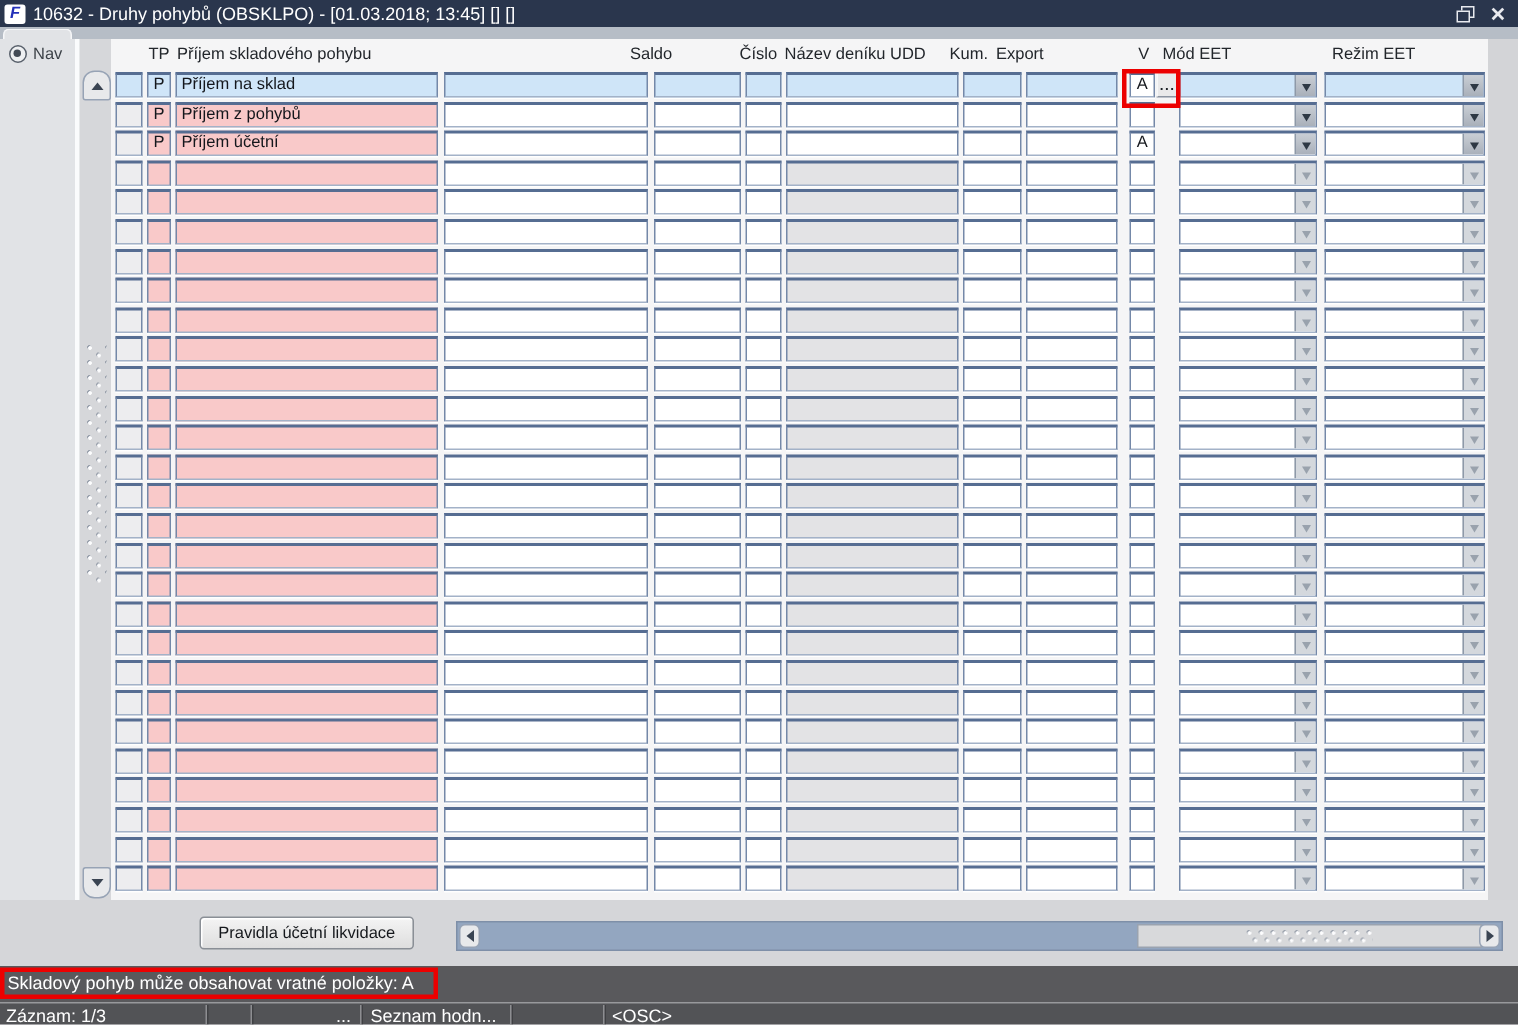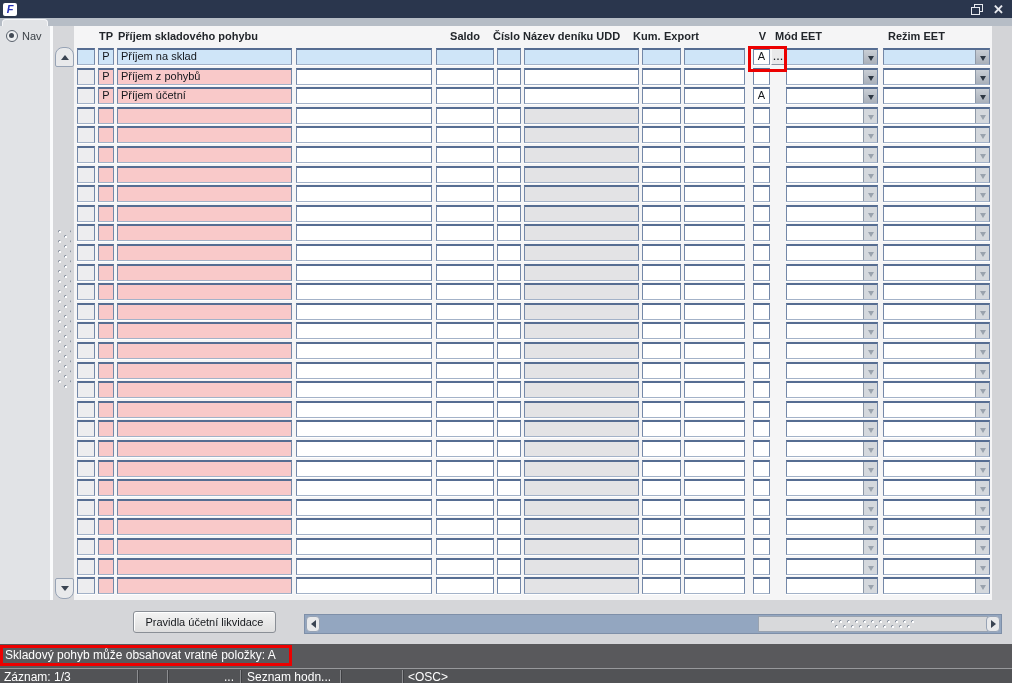--- a/index.html
+++ b/index.html
@@ -46,24 +46,24 @@
          background-image:radial-gradient(circle at 2px 2px,#fdfdfe 1px,transparent 1.5px),
                           radial-gradient(circle at 1.4px 1.4px,#8a93a0 1px,transparent 1.5px),
                           radial-gradient(circle at 2px 2px,#fdfdfe 1px,transparent 1.5px),
                           radial-gradient(circle at 1.4px 1.4px,#8a93a0 1px,transparent 1.5px);
          background-size:12px 10px,12px 10px,12px 10px,12px 10px;
          background-position:0 0,0 0,6px 5px,6px 5px;}
 
   
   .table-bg{left:74px;top:26px;width:918px;height:574px;background:#f5f5f6;}
   .right-strip{left:992px;top:26px;width:20px;height:574px;background:#d3d4d7;}
-  .hdr{position:absolute;top:30px;height:14px;font-size:11px;font-weight:bold;color:#22262b;white-space:nowrap;}
+  .hdr{position:absolute;top:30px;height:14px;font-size:11px;font-weight:normal;color:#22262b;white-space:nowrap;}
   .h-tp{left:95px;width:22px;text-align:center;}
   .h-name{left:118px;}
-  .h-saldo{left:420px;width:60px;text-align:right;}
+  .h-saldo{left:420px;width:60px;text-align:left;}
   .h-cislo{left:493px;}
   .h-denik{left:523px;}
   .h-kum{left:633px;}
   .h-export{left:664px;}
   .h-v{left:754px;width:17px;text-align:center;}
   .h-mod{left:775px;}
   .h-rezim{left:888px;}
 
   .cell{position:absolute;height:17px;box-sizing:border-box;background:#fff;
         border:1px solid #7488a8;border-top:2px solid #566d92;border-bottom:1px solid #a3b2c8;
@@ -116,20 +116,21 @@
   
   .red-rect{position:absolute;border:3px solid #ec0000;box-sizing:border-box;z-index:40;pointer-events:none;}
   .rr1{left:748px;top:46px;width:39px;height:26px;}
   .rr2{left:0px;top:645px;width:292px;height:21px;}
 </style>
 </head>
 <body>
 
 <div class="abs titlebar">
   <span class="app-icon">F</span>
+  <span class="title-text">10632 - Druhy pohybů (OBSKLPO) - [01.03.2018; 13:45] [] []</span>
   <span class="win-controls">
     <span class="restore">
         <span class="r1"></span>
         <span class="r2"></span>
       </span>
     <span class="close-x">✕</span>
   </span>
 </div>
 
 <div class="abs topband"></div>

